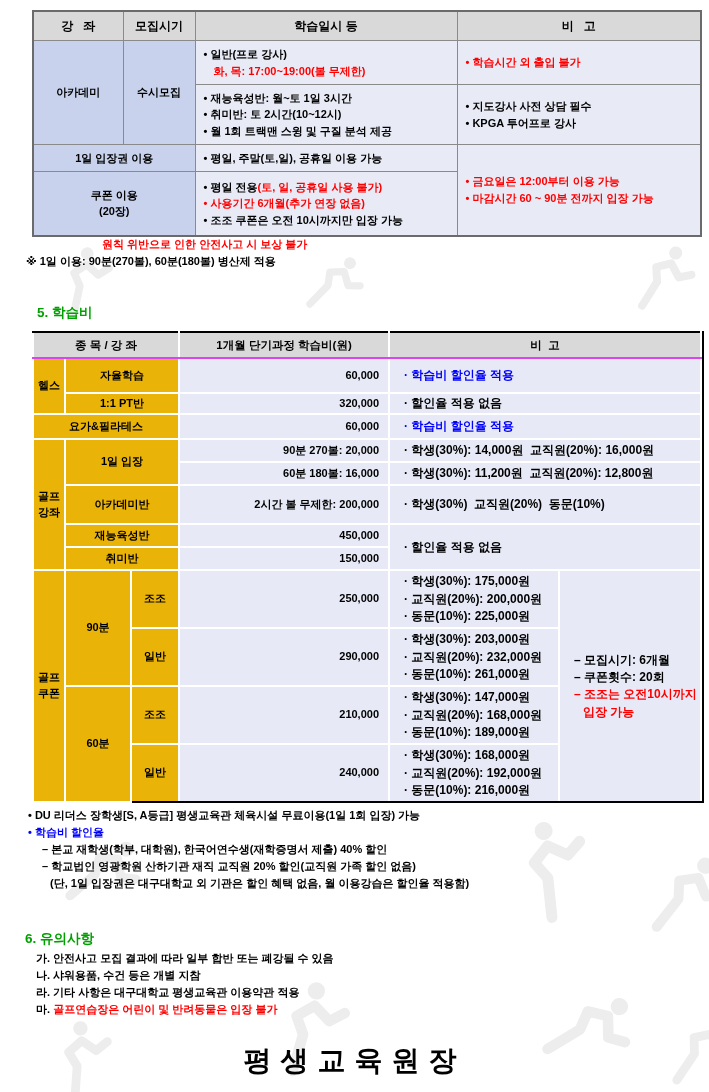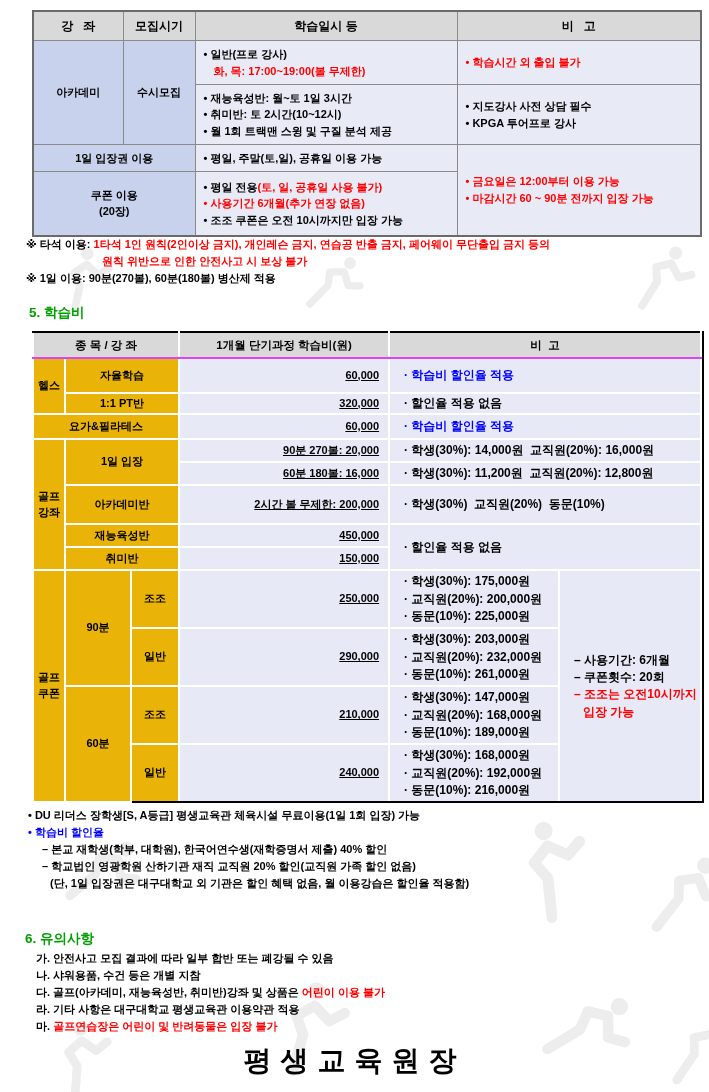--- a/index.html
+++ b/index.html
@@ -18,21 +18,21 @@
   .t1 .lbl{background:#c9d2ec;text-align:center;}
   .t1 .cnt{background:#e8ebf6;padding:3px 8px;}
 
   
   .t2wrap{position:absolute;top:331px;left:32px;border-right:2px solid #000;}
   .t2{width:668px;}
   .t2 td{border:2px solid #fff;font-size:11px;line-height:1.45;vertical-align:middle;}
   .t2 .hd{background:#d9d9d9;text-align:center;height:22px;font-size:11.5px;
           border-top:2px solid #000;border-bottom:2px solid #d946ef;}
   .t2 .lbl{background:#eab308;text-align:center;}
-  .t2 .val{background:#e7eaf6;text-align:right;padding-right:9px;white-space:nowrap;text-decoration:underline;}
+  .t2 .val{background:#e7eaf6;text-align:right;padding-right:9px;white-space:nowrap;}
   .t2 .rem{background:#e7eaf6;text-align:left;padding-left:14px;font-size:12px;white-space:nowrap;}
   .t2 .bb{border-bottom:2px solid #000;}
 
   .red{color:#ff0000;}
   .blue{color:#0000ff;}
   .green{color:#00a000;}
 
   .abs{position:absolute;}
   .noteline{font-size:11px;line-height:17px;white-space:nowrap;}
   .sechead{font-size:13.5px;}
@@ -133,32 +133,28 @@
       <td class="cnt">
         <div><span>• 평일 전용</span><span class="red">(토, 일, 공휴일 사용 불가)</span></div>
         <div class="red">• 사용기간 6개월(추가 연장 없음)</div>
         <div>• 조조 쿠폰은 오전 10시까지만 입장 가능</div>
       </td>
     </tr>
   </tbody>
       </table>
 
   <div class="abs" style="top:236px;left:26px">
-    <div class="noteline">
-      <span>※ 타석 이용:</span>
-      <span class="red">1타석 1인 원칙(2인이상 금지), 개인레슨 금지, 연습공 반출 금지, 페어웨이 무단출입 금지 등의</span>
-    </div>
     <div class="noteline red" style="padding-left:76px">원칙 위반으로 인한 안전사고 시 보상 불가</div>
     <div class="noteline">
       <span>※ 1일 이용:</span>
       <span>90분(270볼), 60분(180볼) 병산제 적용</span>
     </div>
   </div>
 
-  <div class="abs sechead green" style="top:304px;left:29px">5. 학습비</div>
+  <div class="abs sechead green" style="top:304px;left:37px">5. 학습비</div>
 
   <div class="t2wrap">
   <table class="t2">
     <colgroup>
             <col style="width:32px">
             <col style="width:66px">
             <col style="width:48px">
             <col style="width:210px">
             <col style="width:170px">
             <col style="width:142px">
@@ -219,21 +215,21 @@
       </td>
       <td class="lbl" rowspan="2">90분</td>
       <td class="lbl">조조</td>
       <td class="val">250,000</td>
       <td class="rem">
         <div>· 학생(30%): 175,000원</div>
         <div>· 교직원(20%): 200,000원</div>
         <div>· 동문(10%): 225,000원</div>
       </td>
       <td class="rem bb" rowspan="4" style="white-space:normal;vertical-align:middle">
-        <div>– 사용기간: 6개월</div>
+        <div>– 모집시기: 6개월</div>
         <div>– 쿠폰횟수: 20회</div>
         <div class="red">– 조조는 오전10시까지</div>
         <div class="red" style="padding-left:9px">입장 가능</div>
       </td>
     </tr>
     <tr style="height:58px">
       <td class="lbl">일반</td>
       <td class="val">290,000</td>
       <td class="rem">
         <div>· 학생(30%): 203,000원</div>
@@ -269,23 +265,20 @@
     <div class="noteline blue">• 학습비 할인율</div>
     <div class="noteline" style="padding-left:14px">– 본교 재학생(학부, 대학원), 한국어연수생(재학증명서 제출) 40% 할인</div>
     <div class="noteline" style="padding-left:14px">– 학교법인 영광학원 산하기관 재직 교직원 20% 할인(교직원 가족 할인 없음)</div>
     <div class="noteline" style="padding-left:22px">(단, 1일 입장권은 대구대학교 외 기관은 할인 혜택 없음, 월 이용강습은 할인율 적용함)</div>
   </div>
 
   <div class="abs sechead green" style="top:930px;left:25px">6. 유의사항</div>
   <div class="abs" style="top:950px;left:36px">
     <div class="noteline">가. 안전사고 모집 결과에 따라 일부 합반 또는 폐강될 수 있음</div>
     <div class="noteline">나. 샤워용품, 수건 등은 개별 지참</div>
-    <div class="noteline">
-      <span>다. 골프(아카데미, 재능육성반, 취미반)강좌 및 상품은 </span><span class="red">어린이 이용 불가</span>
-    </div>
     <div class="noteline">라. 기타 사항은 대구대학교 평생교육관 이용약관 적용</div>
     <div class="noteline">
       <span>마. </span><span class="red">골프연습장은 어린이 및 반려동물은 입장 불가</span>
     </div>
   </div>
 
   <div class="sig">평생교육원장</div>
 
   </div>
 </div>

